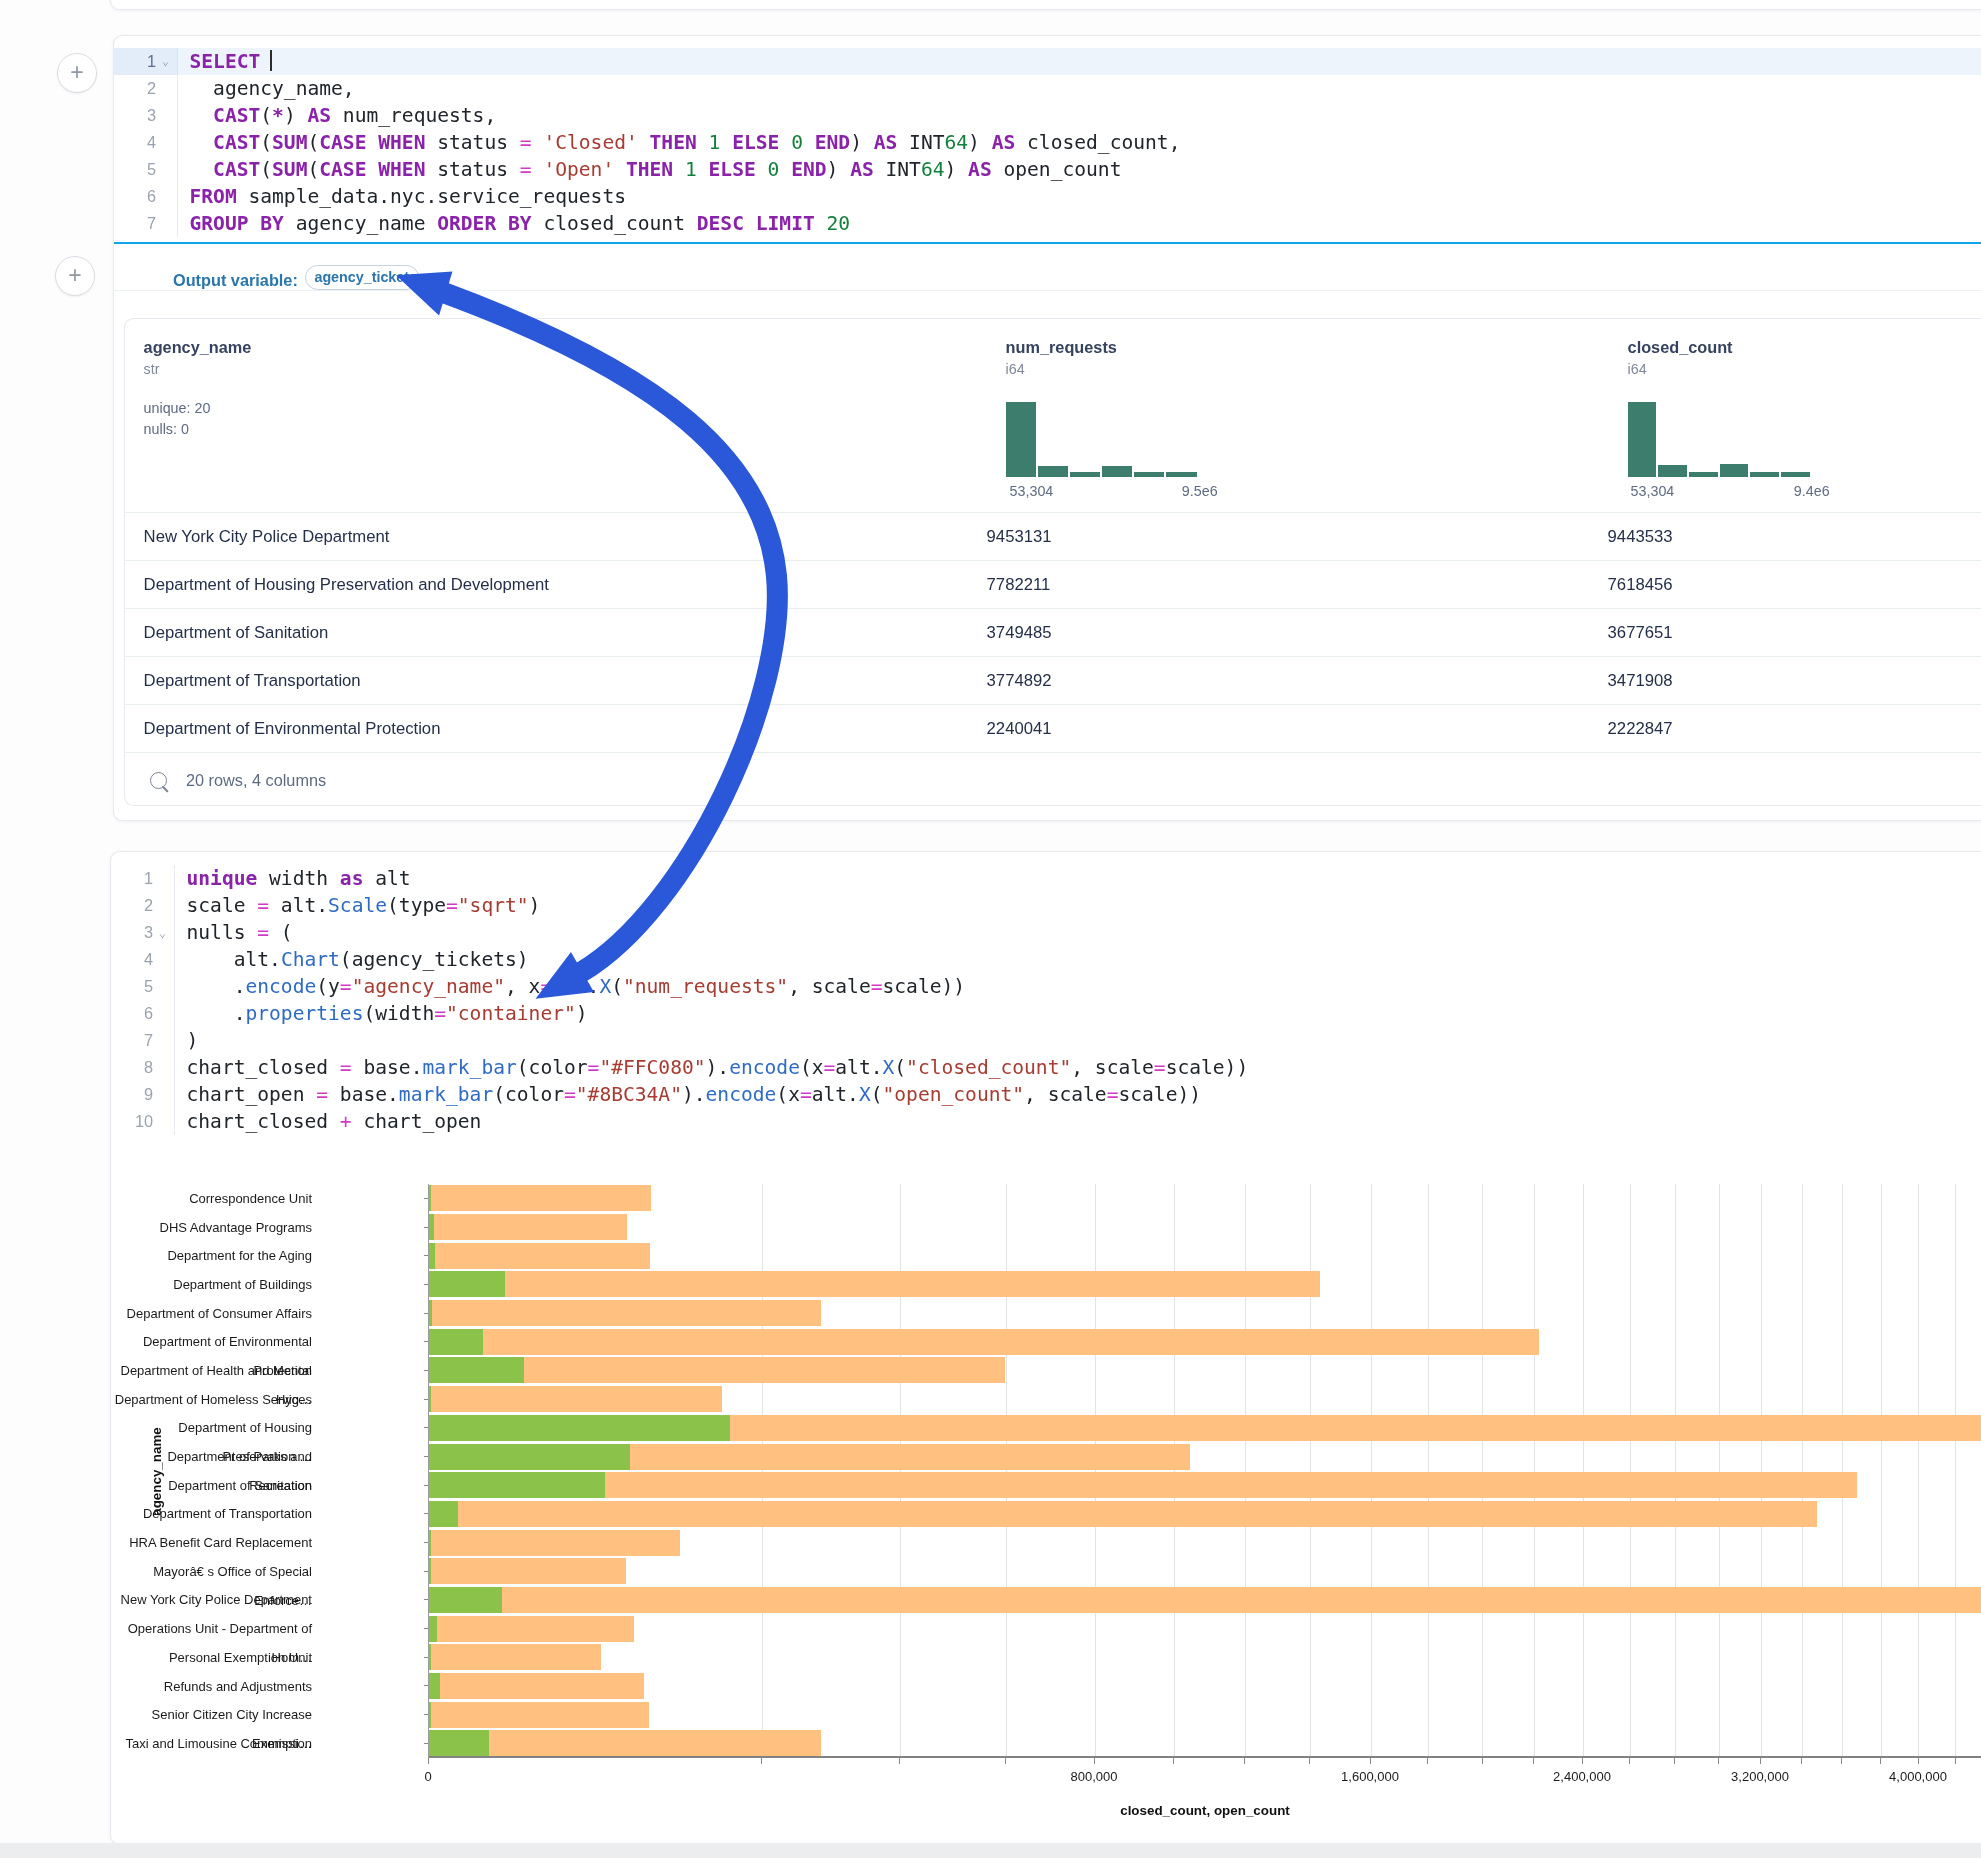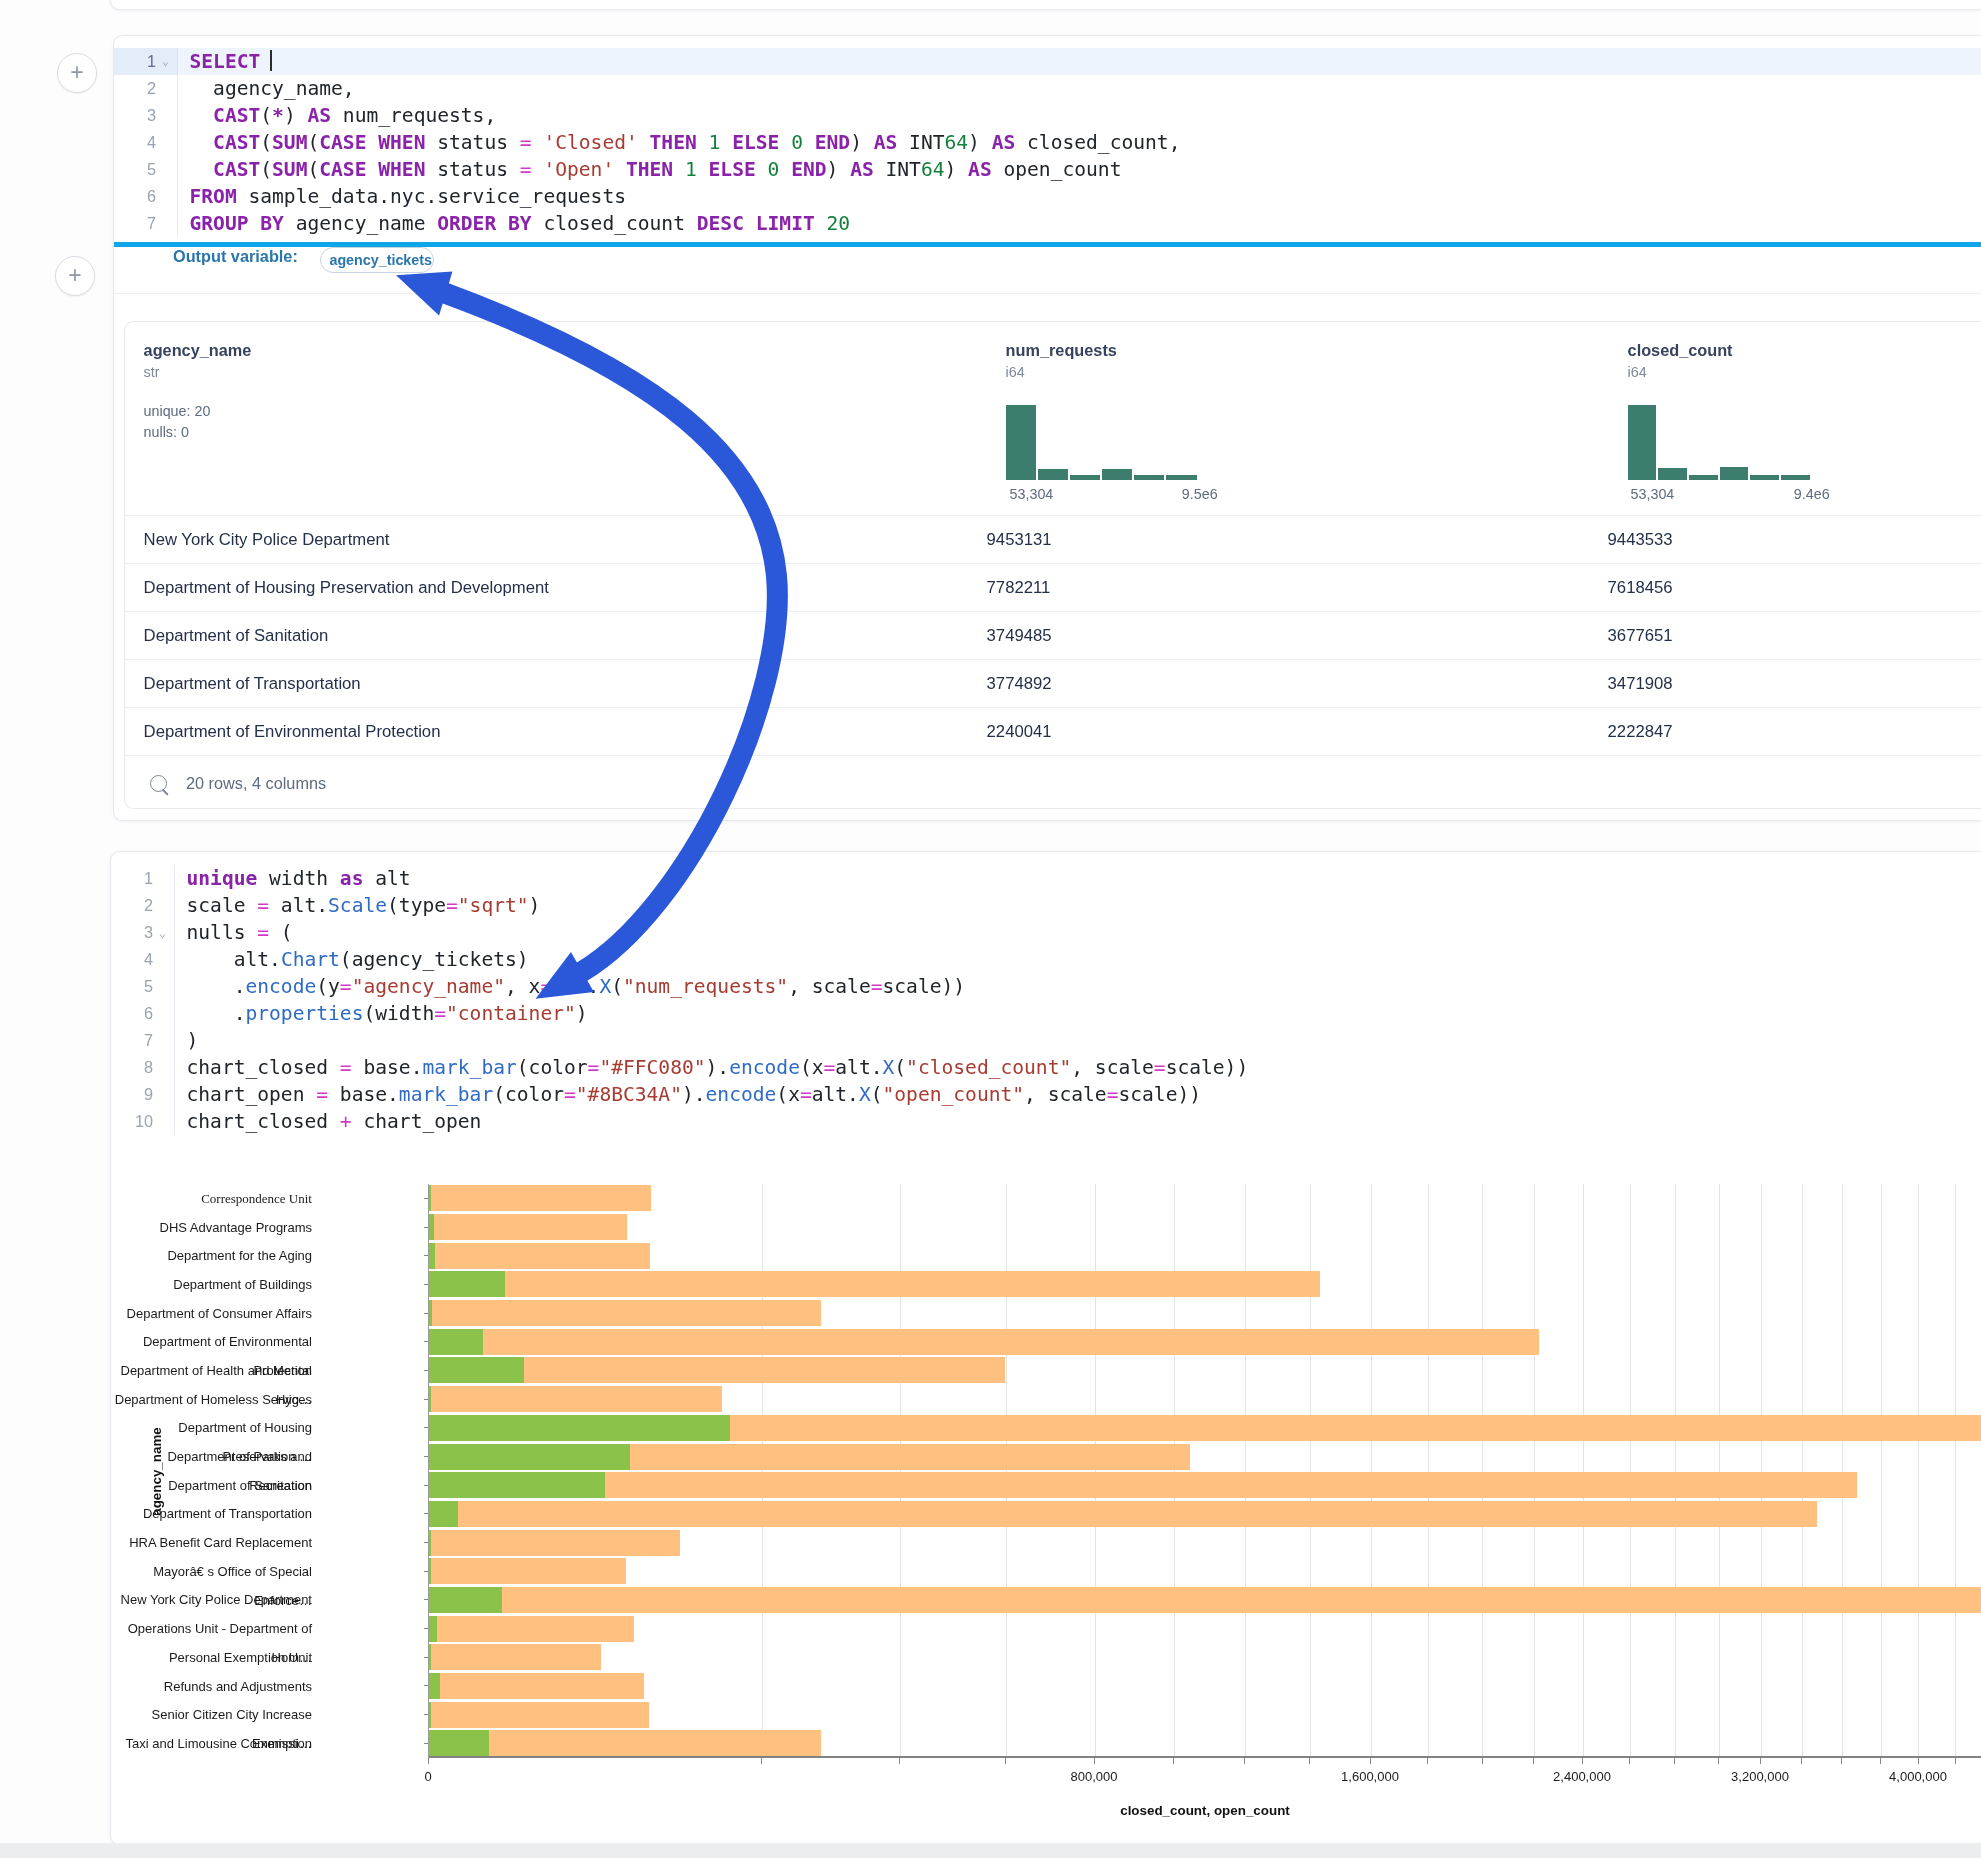--- a/index.html
+++ b/index.html
@@ -27,22 +27,22 @@
   .cl.active .ln{color:#5f708c;}
   .tk-k{color:#8a23a9;font-weight:bold;}
   .tk-p{color:#20252c;}
   .tk-s{color:#a63c32;}
   .tk-n{color:#15803d;}
   .tk-o{color:#d238c8;}
   .tk-f{color:#2f6bc4;}
   .caret{display:inline-block;width:1.9px;height:21px;background:#2c2c2c;
          margin-left:9.6px;vertical-align:-3.8px;}
   
-  .out-row{height:46px;display:flex;align-items:flex-start;border-top:5px solid #0ea5e9;
-           border-bottom:1px solid #edf0f4;padding-left:59px;gap:22px;margin-top:5.7px;}
+  .out-row{height:46px;display:flex;align-items:flex-end;border-top:2px solid #0ea5e9;
+           border-bottom:1px solid #edf0f4;padding-left:59px;gap:7px;margin-top:5.7px;}
   .out-label{color:#2a76ad;font-weight:bold;font-size:16.3px;}
   .out-pill{border:1.4px solid #c6d3e1;border-radius:14.3px;padding:3.8px 8.6px;color:#2a76ad;
             font-weight:bold;font-size:14.3px;width:95px;overflow:hidden;white-space:nowrap;}
   
   #table-card{position:relative;margin:27px 0 0 9.6px;height:486px;background:#fff;
      border:1px solid #e7e9ee;border-right:0;border-radius:9.6px 0 0 9.6px;overflow:hidden;}
   .thead{position:relative;height:193px;}
   .hcol{position:absolute;top:19px;}
   .hname{font-size:16.3px;font-weight:bold;color:#36435f;}
   .htype{font-size:14.3px;color:#7e8899;margin-top:3.8px;}
@@ -186,21 +186,21 @@
       <div class="cl"><span class="gut"><span class="ln">5</span><span class="ch"></span></span><span class="ct"><span class="tk-p">    .</span><span class="tk-f">encode</span><span class="tk-p">(y</span><span class="tk-o">=</span><span class="tk-s">"agency_name"</span><span class="tk-p">, x</span><span class="tk-o">=</span><span class="tk-p">alt.</span><span class="tk-f">X</span><span class="tk-p">(</span><span class="tk-s">"num_requests"</span><span class="tk-p">, scale</span><span class="tk-o">=</span><span class="tk-p">scale))</span></span></div>
       <div class="cl"><span class="gut"><span class="ln">6</span><span class="ch"></span></span><span class="ct"><span class="tk-p">    .</span><span class="tk-f">properties</span><span class="tk-p">(width</span><span class="tk-o">=</span><span class="tk-s">"container"</span><span class="tk-p">)</span></span></div>
       <div class="cl"><span class="gut"><span class="ln">7</span><span class="ch"></span></span><span class="ct"><span class="tk-p">)</span></span></div>
       <div class="cl"><span class="gut"><span class="ln">8</span><span class="ch"></span></span><span class="ct"><span class="tk-p">chart_closed </span><span class="tk-o">=</span><span class="tk-p"> base.</span><span class="tk-f">mark_bar</span><span class="tk-p">(color</span><span class="tk-o">=</span><span class="tk-s">"#FFC080"</span><span class="tk-p">).</span><span class="tk-f">encode</span><span class="tk-p">(x</span><span class="tk-o">=</span><span class="tk-p">alt.</span><span class="tk-f">X</span><span class="tk-p">(</span><span class="tk-s">"closed_count"</span><span class="tk-p">, scale</span><span class="tk-o">=</span><span class="tk-p">scale))</span></span></div>
       <div class="cl"><span class="gut"><span class="ln">9</span><span class="ch"></span></span><span class="ct"><span class="tk-p">chart_open </span><span class="tk-o">=</span><span class="tk-p"> base.</span><span class="tk-f">mark_bar</span><span class="tk-p">(color</span><span class="tk-o">=</span><span class="tk-s">"#8BC34A"</span><span class="tk-p">).</span><span class="tk-f">encode</span><span class="tk-p">(x</span><span class="tk-o">=</span><span class="tk-p">alt.</span><span class="tk-f">X</span><span class="tk-p">(</span><span class="tk-s">"open_count"</span><span class="tk-p">, scale</span><span class="tk-o">=</span><span class="tk-p">scale))</span></span></div>
       <div class="cl"><span class="gut"><span class="ln">10</span><span class="ch"></span></span><span class="ct"><span class="tk-p">chart_closed </span><span class="tk-o">+</span><span class="tk-p"> chart_open</span></span></div>
     </div>
   <div id="chart-out">
     <div class="ytitle">agency_name</div>
     <div id="ylabels">
-        <div class="ylab" style="top: 0px; font-family: Liberation Serif, serif;">Correspondence Unit</div>
+        <div class="ylab" style="top: 0px;">Correspondence Unit</div>
         <div class="ytick" style="top: 14px;"></div>
         <div class="ylab" style="top: 29px;">DHS Advantage Programs</div>
         <div class="ytick" style="top: 43px;"></div>
         <div class="ylab" style="top: 57px;">Department for the Aging</div>
         <div class="ytick" style="top: 71px;"></div>
         <div class="ylab" style="top: 86px;">Department of Buildings</div>
         <div class="ytick" style="top: 100px;"></div>
         <div class="ylab" style="top: 115px;">Department of Consumer Affairs</div>
         <div class="ytick" style="top: 129px;"></div>
         <div class="ylab" style="top: 143px;">Department of Environmental Protection</div>

